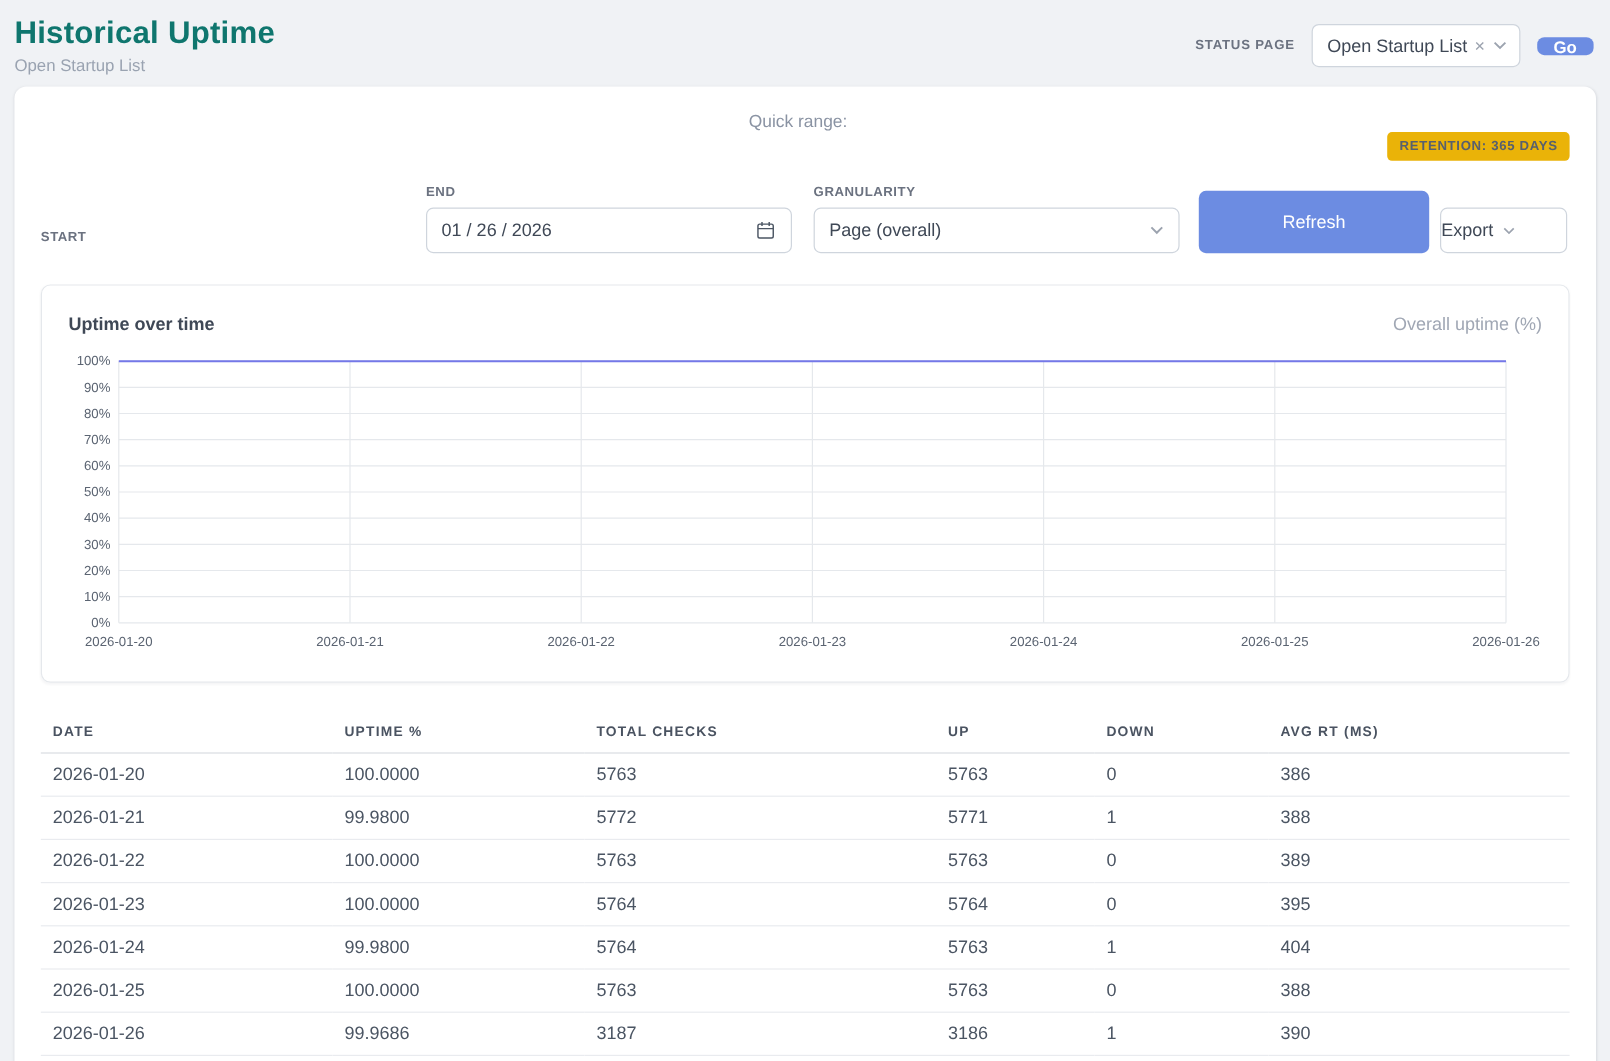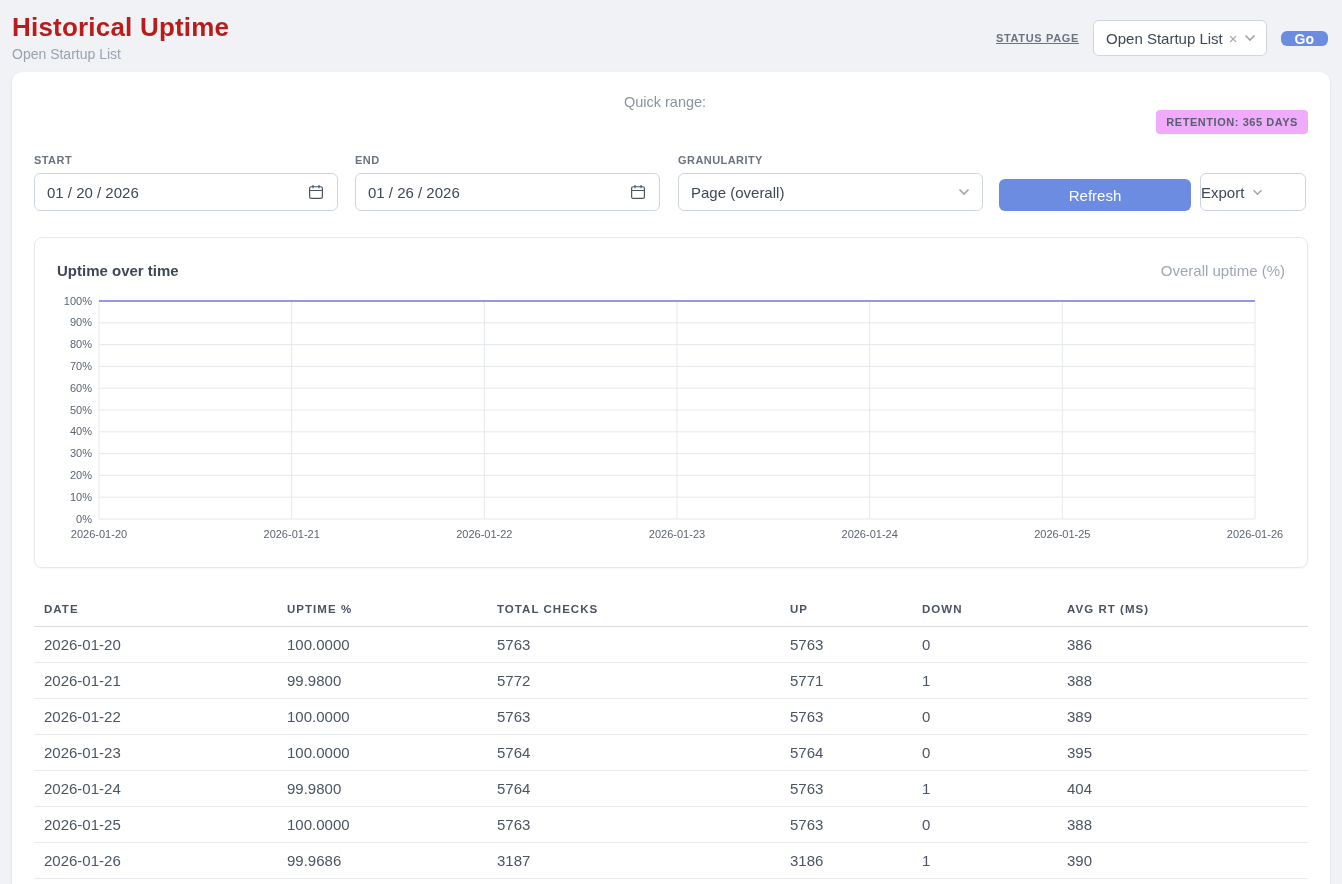--- a/index.html
+++ b/index.html
@@ -7,24 +7,24 @@
   body {
     background:#f0f2f5;
     font-family:"Liberation Sans", sans-serif;
     color:#3f4856;
   }
   
   .topbar{
     display:flex; justify-content:space-between; align-items:flex-start;
     padding:12px 14px 10px 12px;
   }
-  .page-title{ font-size:26px; font-weight:700; color:#b91c1c; letter-spacing:.2px; }
+  .page-title{ font-size:26px; font-weight:700; color:#0f766e; letter-spacing:.2px; }
   .page-subtitle{ font-size:14px; color:#9aa3b1; margin-top:3px; }
   .sp-controls{ display:flex; align-items:center; gap:14px; margin-top:8px; }
-  .sp-label{ font-size:11px; font-weight:700; letter-spacing:.06em; color:#6b7280;text-decoration:underline; }
+  .sp-label{ font-size:11px; font-weight:700; letter-spacing:.06em; color:#6b7280; }
   .sp-select{
     display:flex; align-items:center; gap:6px;
     background:#fff; border:1px solid #cfd5dd; border-radius:6px;
     height:36px; padding:0 10px 0 12px; font-size:15px; color:#3f4856; cursor:pointer;
   }
   .sp-clear{ color:#9ca3af; font-size:15px; cursor:pointer; }
   .chev{ stroke:#9ca3af; stroke-width:1.6; fill:none; }
   .go-btn{
     background:#6c8ce2; color:#fff; border:none; border-radius:6px;
     height:15px; padding:0 14px; font-size:14px; cursor:pointer;
@@ -42,40 +42,40 @@
   .qr-label{ font-size:14.5px; color:#8a93a3; margin-right:12px; }
   .segmented{ display:flex; }
   .seg{
     background:#fff; border:1px solid #c9d0d9; margin-left:-1px;
     padding:0 14px; height:26px; font-size:12.5px; color:#3f4856; cursor:pointer;
     font-family:"Liberation Sans", sans-serif;
   }
   .seg:first-child{ border-radius:5px 0 0 5px; margin-left:0; }
   .seg:last-child{ border-radius:0 5px 5px 0; }
   .badge{
-    margin-left:auto; background:#f0abfc; color:#57606e;
+    margin-left:auto; background:#eab308; color:#57606e;
     font-size:11px; font-weight:700; letter-spacing:.05em;
     padding:6px 10px; border-radius:4px;
   }
   
   .form-row{ display:flex; align-items:flex-end; margin-top:20px; }
   .field label{
     display:block; font-size:11px; font-weight:700; letter-spacing:.04em;
     color:#6b7280; margin-bottom:7px;
   }
   .input{
     background:#fff; border:1px solid #cfd5dd; border-radius:6px; height:38px;
     display:flex; align-items:center; justify-content:space-between;
     padding:0 12px; font-size:15px; color:#3f4856; cursor:pointer;
   }
   .w304{ width:304px; } .w305{ width:305px; }
   .gap17{ margin-left:17px; } .gap18{ margin-left:18px; } .gap16{ margin-left:16px; } .gap9{ margin-left:9px; }
   .cal-icon{ stroke:#4b5563; stroke-width:1.6; fill:none; }
   .refresh-btn{
-    width:192px; height:32px; background:#6c8ce2; color:#fff; border:none;
+    width:192px; height:52px; background:#6c8ce2; color:#fff; border:none;
     border-radius:6px; font-size:15px; cursor:pointer;
     font-family:"Liberation Sans", sans-serif;
   }
   .export-btn{
     width:106px; height:38px; background:#fff; border:1px solid #cfd5dd;
     border-radius:6px; font-size:15px; color:#3f4856; cursor:pointer;
     display:flex; align-items:center; gap:8px;
     font-family:"Liberation Sans", sans-serif;
   }
   
@@ -121,27 +121,20 @@
 <main class="card">
 
   <div class="row1">
     <span class="qr-label">Quick range:</span>
     <span class="badge">RETENTION: 365 DAYS</span>
   </div>
 
   <div class="form-row">
     <div class="field w304">
       <label>START</label>
-      <div class="input">
-        <span>01 / 20 / 2026</span>
-        <svg class="cal-icon" width="18" height="18" viewBox="0 0 24 24">
-            <rect x="3.5" y="5" width="17" height="15.5" rx="2"></rect>
-            <path d="M8 2.8 V7 M16 2.8 V7 M3.5 10 H20.5"></path>
-          </svg>
-      </div>
     </div>
     <div class="field w305 gap17">
       <label>END</label>
       <div class="input">
         <span>01 / 26 / 2026</span>
         <svg class="cal-icon" width="18" height="18" viewBox="0 0 24 24">
             <rect x="3.5" y="5" width="17" height="15.5" rx="2"></rect>
             <path d="M8 2.8 V7 M16 2.8 V7 M3.5 10 H20.5"></path>
           </svg>
       </div>

